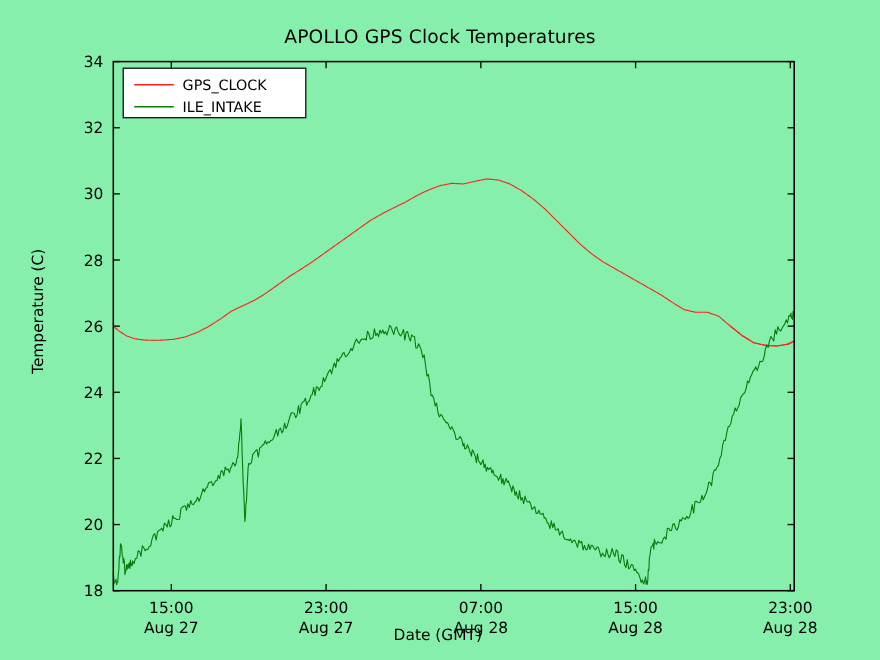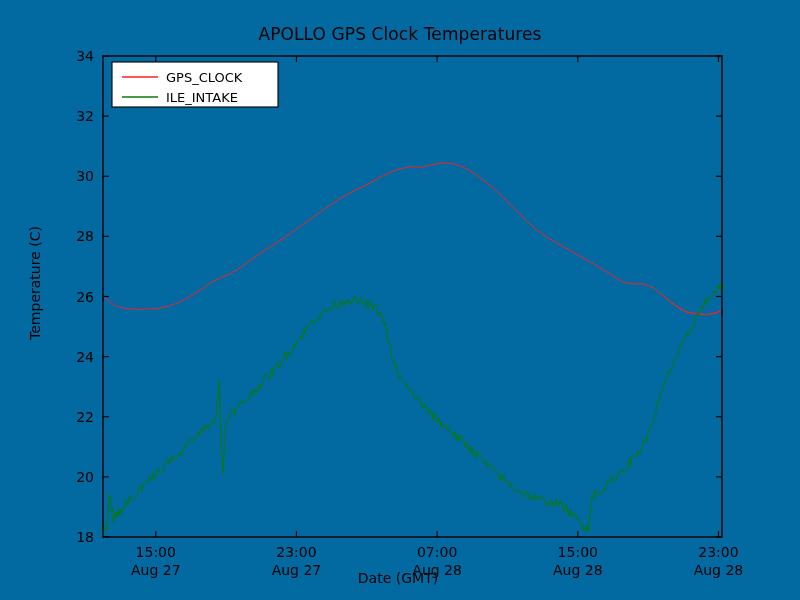--- a/index.html
+++ b/index.html
@@ -10,21 +10,21 @@
   body {
     width: 800px;
     height: 600px;
     font-family: "DejaVu Sans", sans-serif;
     overflow: hidden;
   }
   #figure {
     position: relative;
     width: 800px;
     height: 600px;
-    background: #0369a1;
+    background: #86efac;
   }
   .chart-title {
     position: absolute;
     left: 0;
     top: 24px;
     width: 800px;
     text-align: center;
     font-size: 17px;
     color: #000000;
     letter-spacing: 0.1px;

